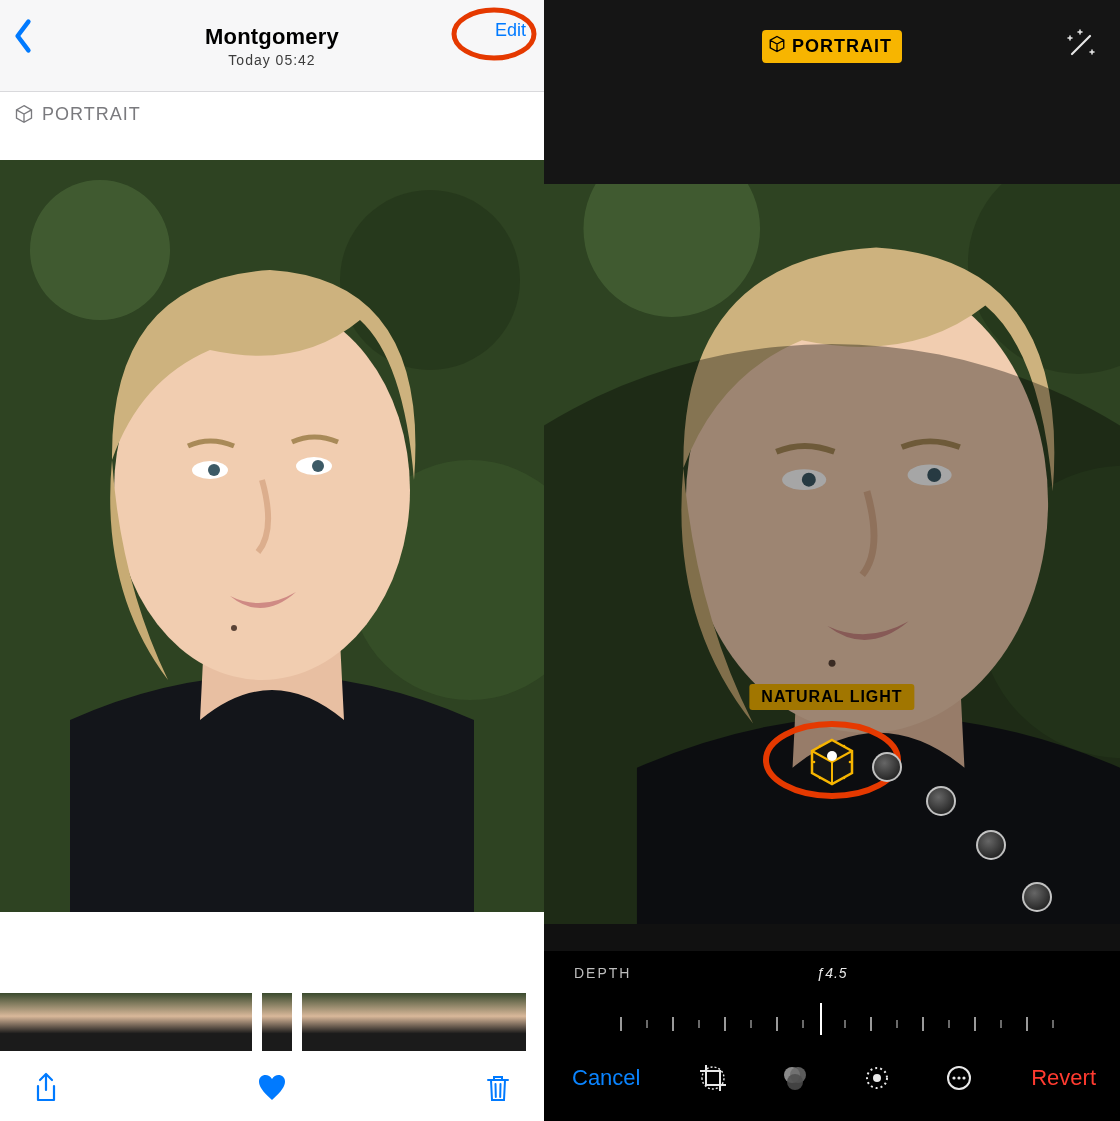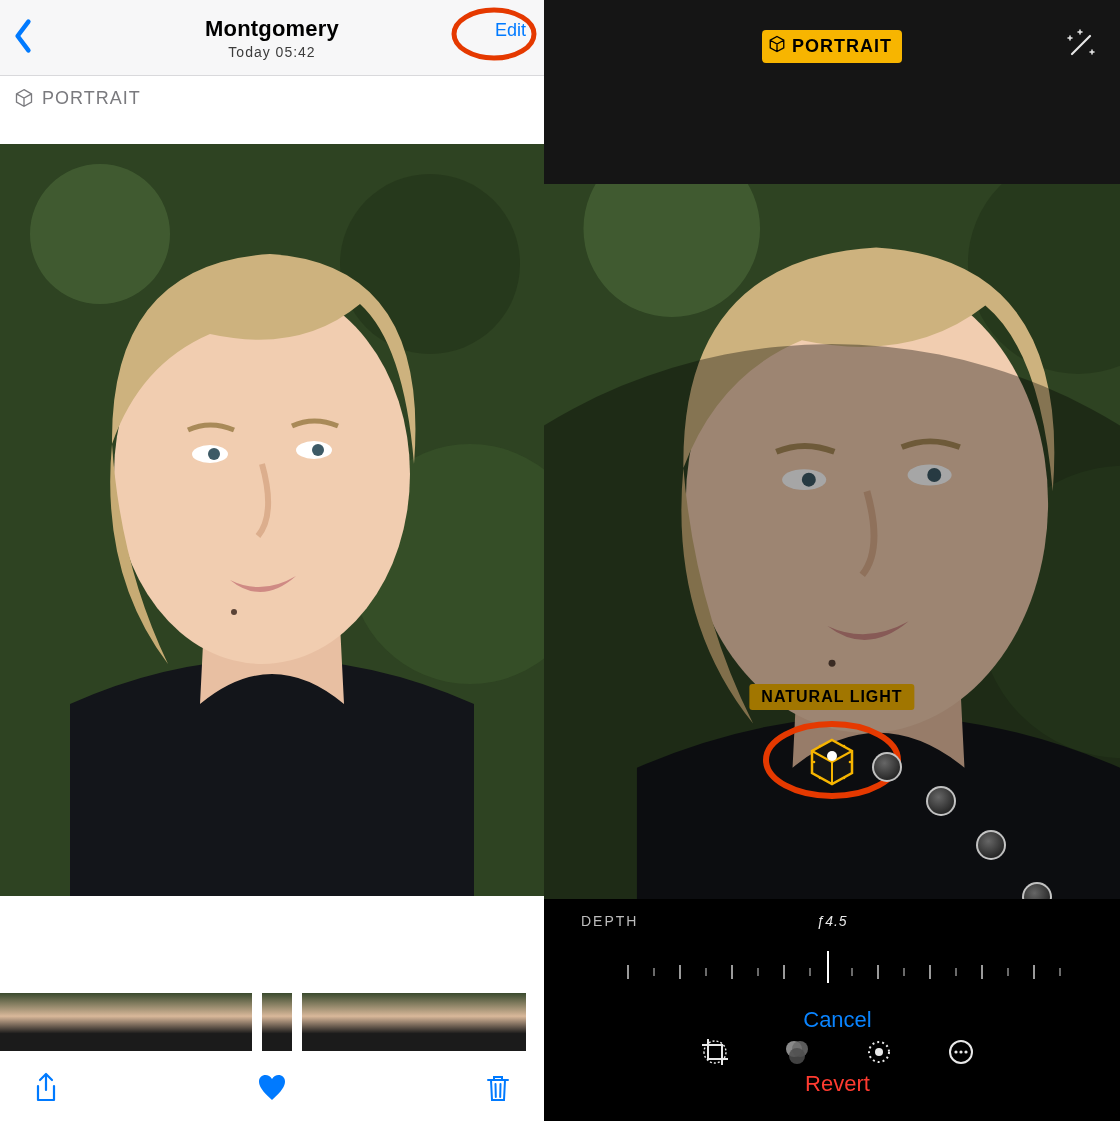--- a/index.html
+++ b/index.html
@@ -3,21 +3,21 @@
 <meta charset="utf-8">
 <style>
   * { box-sizing: border-box; margin: 0; padding: 0; }
   html, body { width: 1120px; height: 1121px; font-family: -apple-system, "Helvetica Neue", Arial, sans-serif; background: #000; }
   .container { display: flex; width: 1120px; height: 1121px; }
   .pane { position: relative; overflow: hidden; }
   .left { width: 544px; height: 1121px; background: #fff; }
   .right { width: 576px; height: 1121px; background: #111; }
 
   
-  .l-header { height: 76px; background: #f7f7f8; border-bottom: 1px solid #d9d9dc; position: relative; display:flex; align-items:center; justify-content:center; }
+  .l-header { height: 92px; background: #f7f7f8; border-bottom: 1px solid #d9d9dc; position: relative; display:flex; align-items:center; justify-content:center; }
   .back-btn { position: absolute; left: 12px; top: 18px; width: 30px; height: 40px; color:#007aff; cursor:pointer; }
   .back-btn svg { width: 22px; height: 36px; }
   .l-title { text-align:center; }
   .l-title .line1 { font-size: 22px; font-weight: 600; letter-spacing: 0.2px; color:#000; }
   .l-title .line2 { font-size: 14px; color:#3c3c3c; margin-top:2px; letter-spacing:1px; }
   .edit-btn { position:absolute; right:18px; top:20px; font-size:18px; color:#007aff; cursor:pointer; }
   .edit-circle { position:absolute; right:4px; top:6px; width:92px; height:56px; pointer-events:none; }
   .edit-circle svg { width:100%; height:100%; }
 
   .l-portrait-tag { height: 44px; display:flex; align-items:center; padding-left:14px; gap:8px; color:#7a7a7e; font-size:18px; font-weight:500; letter-spacing:1px; }
@@ -46,30 +46,30 @@
   
   .dial-zone { position:absolute; bottom:0; left:0; width:576px; height:240px; pointer-events:none; }
   .nat-label { position:absolute; left:50%; top:0; transform:translateX(-50%); background:#f7b500; color:#000; font-weight:600; font-size:16px; letter-spacing:1px; padding:4px 12px; border-radius:3px; }
   .dial-shade { position:absolute; left:50%; bottom:-520px; transform:translateX(-50%); width:1100px; height:1100px; border-radius:50%; background:rgba(0,0,0,0.35); }
   .dial-cube { position:absolute; left:50%; top:46px; transform:translateX(-50%); width:64px; height:64px; display:flex; align-items:center; justify-content:center; pointer-events:auto; cursor:pointer; }
   .dial-cube svg { width:56px; height:56px; }
   .dial-circle-ann { position:absolute; left:50%; top:30px; transform:translateX(-50%); width:160px; height:90px; pointer-events:none; }
   .dial-circle-ann svg{ width:100%; height:100%; }
   .dial-dot { position:absolute; width:30px; height:30px; border:2px solid rgba(255,255,255,0.7); border-radius:50%; pointer-events:auto; cursor:pointer; background:radial-gradient(circle at 40% 35%, #666, #111); }
 
-  .r-controls { position:absolute; bottom:0; left:0; width:576px; background:#000; color:#fff; padding:14px 0 8px 11px; }
+  .r-controls { position:absolute; bottom:0; left:0; width:576px; background:#000; color:#fff; padding:14px 0 8px 4px; }
   .depth-row { display:flex; align-items:center; justify-content:space-between; padding:0 26px; font-size:14px; letter-spacing:2px; color:#bdbdbd; }
   .depth-row .fval { color:#e8e8e8; font-style:italic; letter-spacing:1px; position:absolute; left:50%; transform:translateX(-50%); }
 
   .ruler { position:relative; height:48px; margin-top:20px; }
   .ruler .tick { position:absolute; top:16px; width:2px; height:14px; background:#9a9a9a; }
   .ruler .tick.minor { height:8px; top:19px; background:#6a6a6a; }
   .ruler .ind { position:absolute; top:2px; width:2px; height:32px; background:#fff; }
 
-  .r-toolbar { display:flex; align-items:center; justify-content:space-between; padding:10px 24px 16px 24px;flex-direction:column; }
+  .r-toolbar { display:flex; align-items:center; justify-content:space-between; padding:10px 24px 16px 24px; }
   .r-toolbar .txtbtn { font-size:22px; cursor:pointer; }
   .cancel { color:#0a84ff; }
   .revert { color:#ff3b30; font-weight:500; }
   .r-toolbar .ibtn { width:38px; height:38px; display:flex; align-items:center; justify-content:center; cursor:pointer; }
   .r-toolbar .ibtn svg { width:30px; height:30px; }
   .r-toolbar .mid { display:flex; gap:44px; }
 
   
   .portrait-svg { position:absolute; inset:0; width:100%; height:100%; }
 

